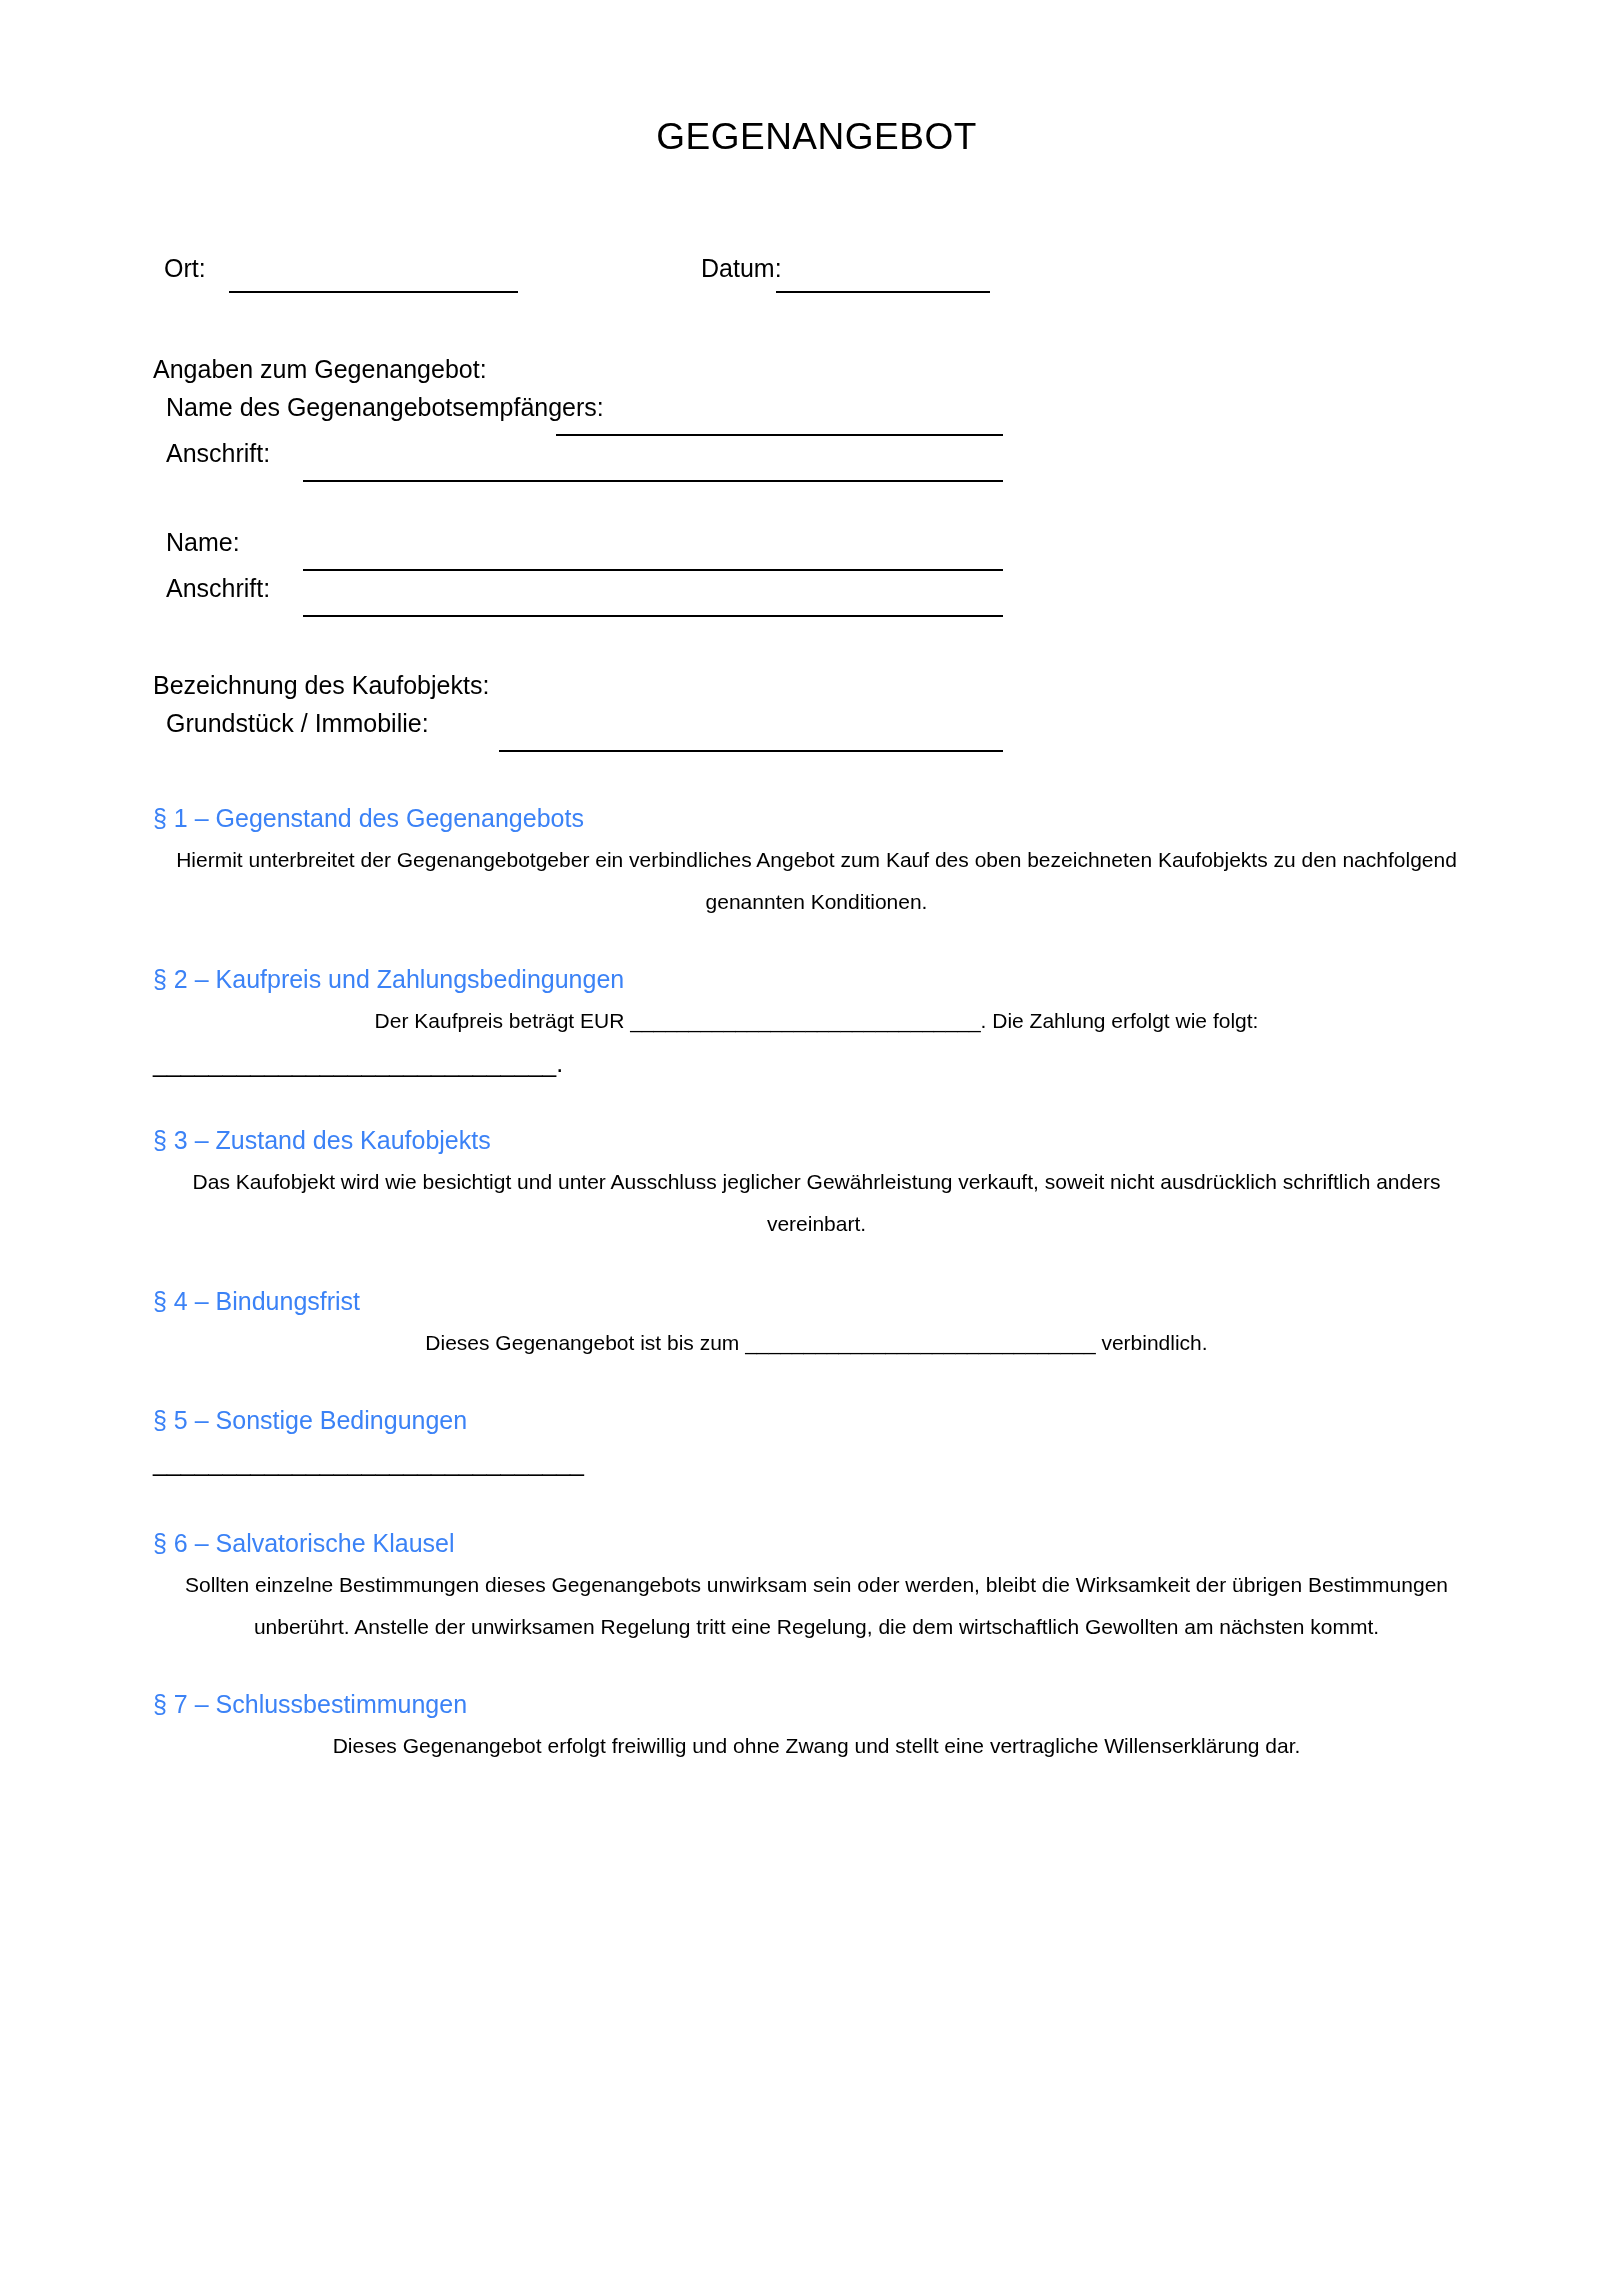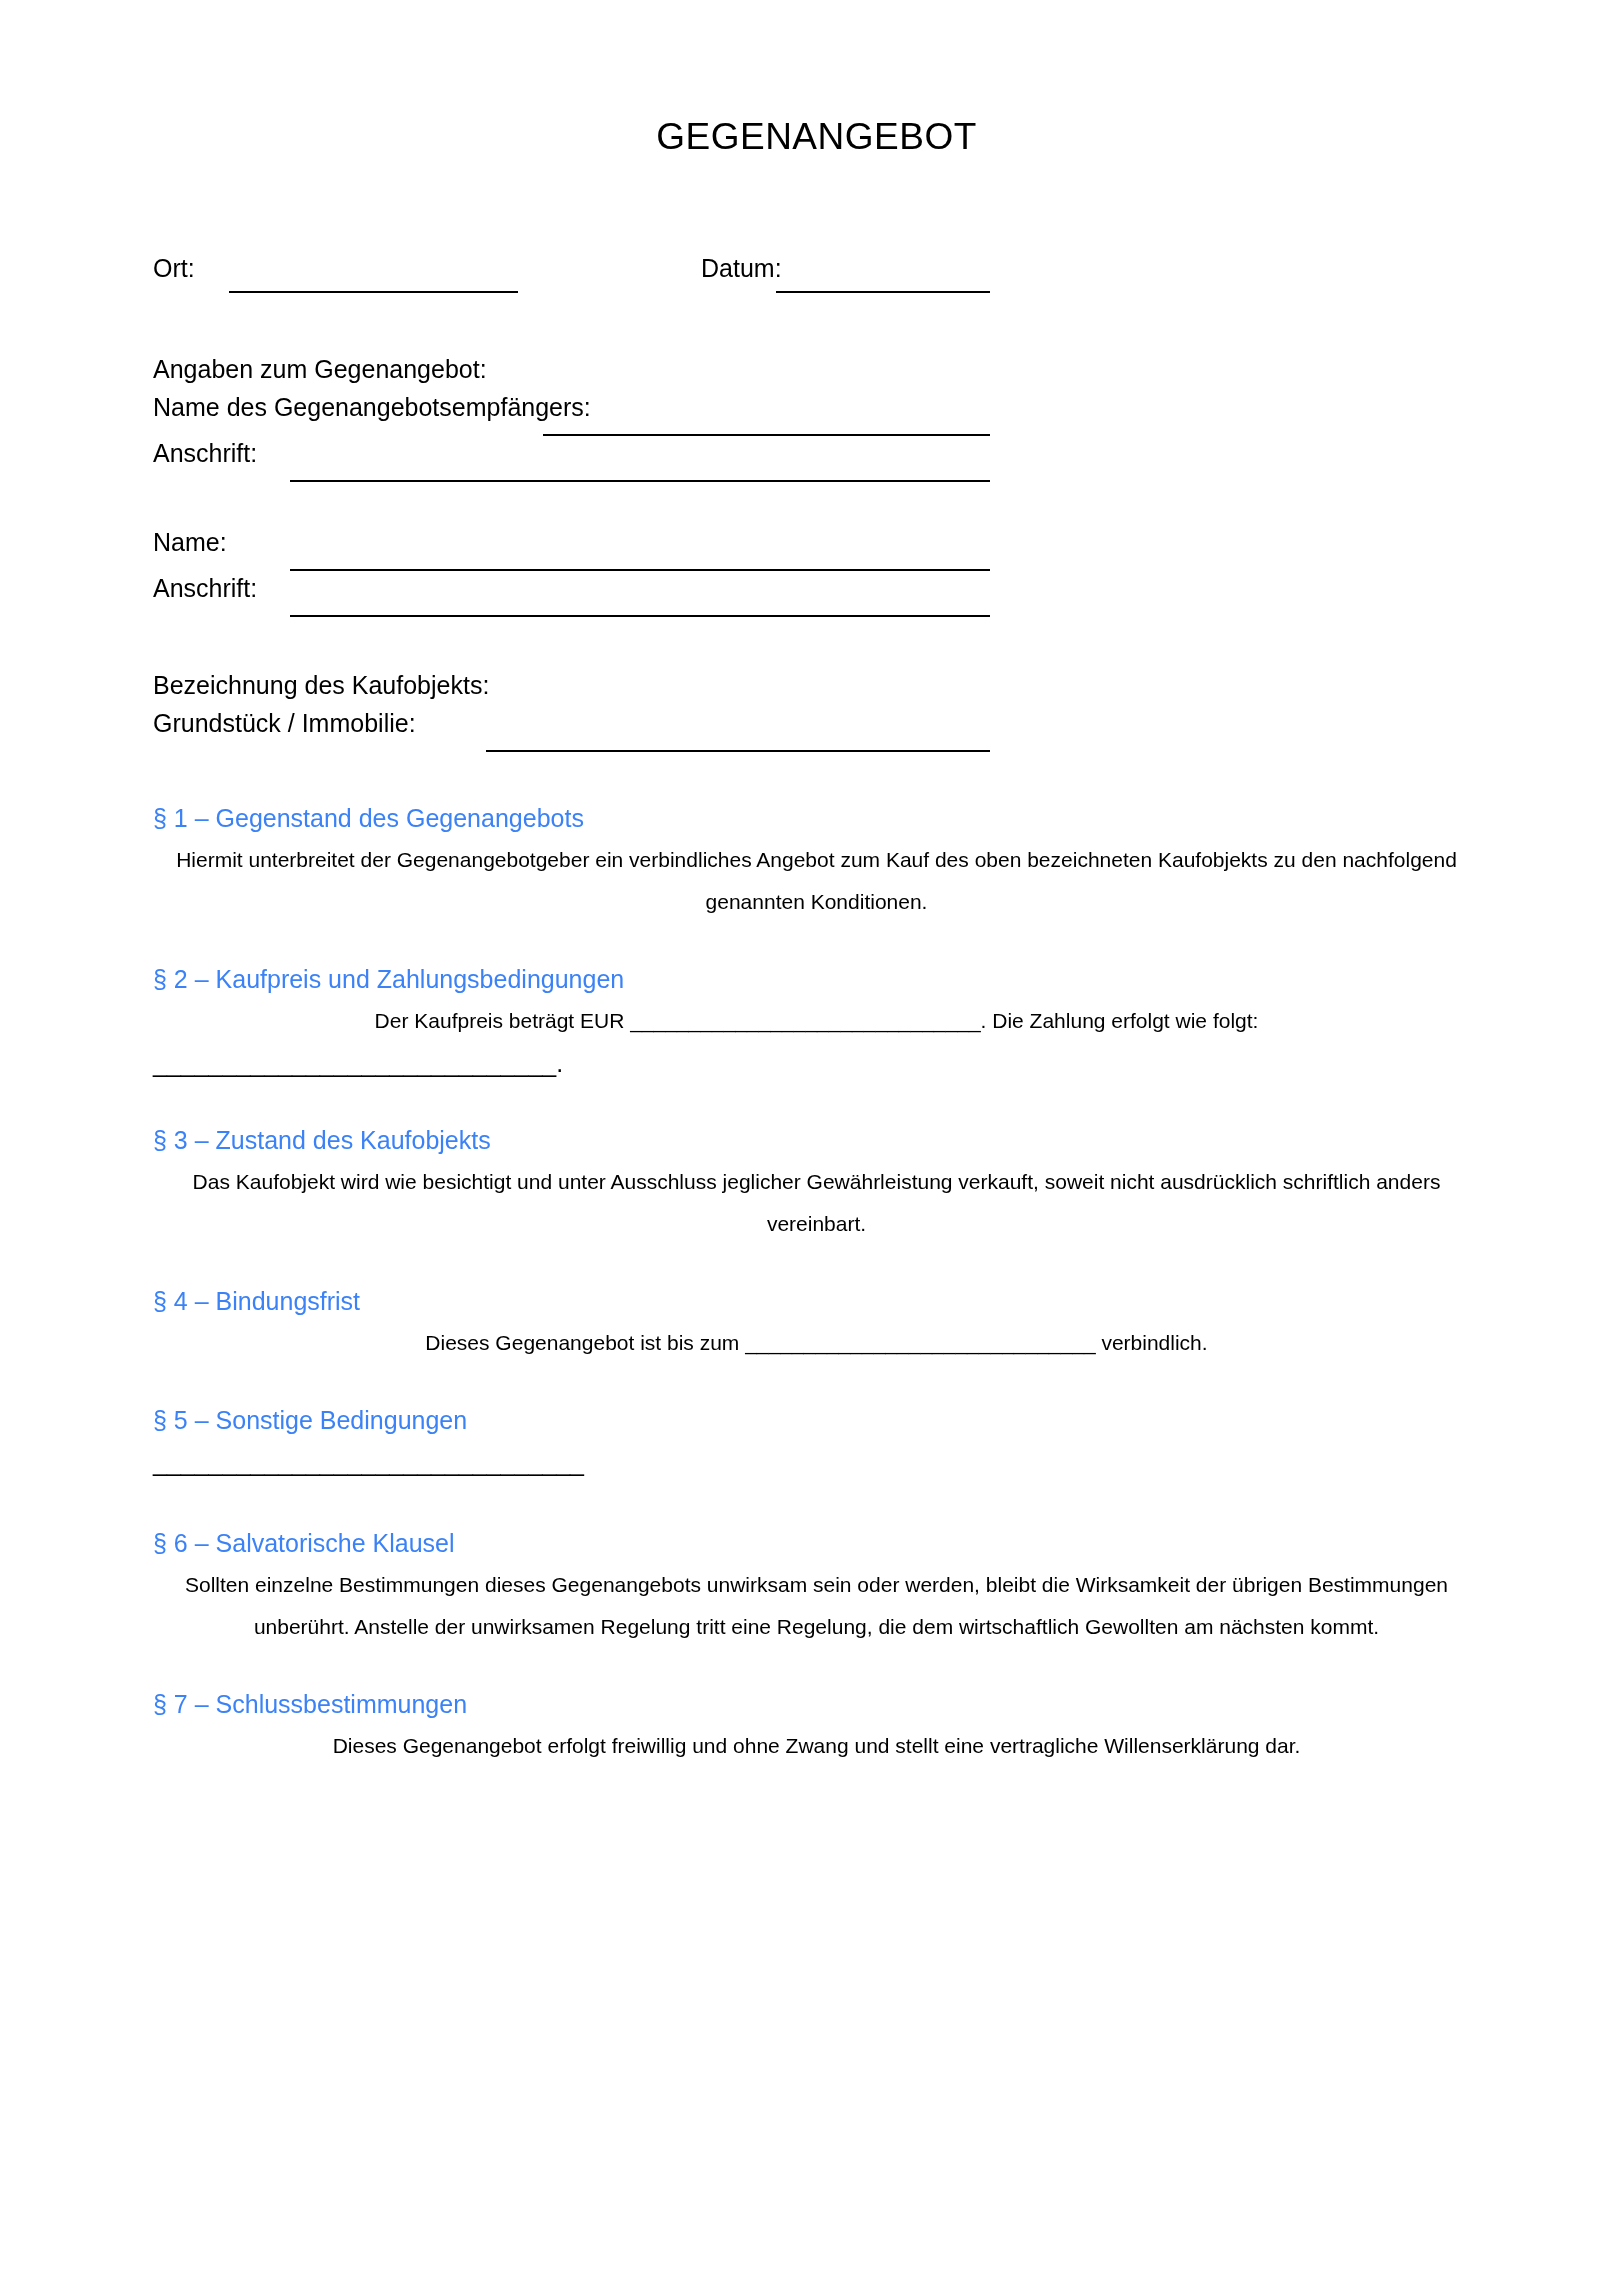--- a/index.html
+++ b/index.html
@@ -64,20 +64,21 @@
     height: 0;
   }
 
   
   .field-block {
     position: relative;
   }
   .field-row {
     position: relative;
     height: 46px;
+    margin-left: 13px;
   }
   .field-label {
     position: absolute;
     left: 0;
     top: 0;
     font-size: 25px;
     line-height: 30px;
     white-space: nowrap;
   }
   .field-rule {
@@ -117,21 +118,21 @@
 </style>
 </head>
 <body>
 
 <div class="page">
   <div class="content">
 
     <h1 class="doc-title">GEGENANGEBOT</h1>
 
     <div class="ort-datum-row">
-      <span class="lbl" style="left:0;">Ort:</span>
+      <span class="lbl" style="left:11px;">Ort:</span>
       <span class="rule" style="left:76px; top:37px; width:289px;"></span>
 
       <span class="lbl" style="left:548px;">Datum:</span>
       <span class="rule" style="left:623px; top:37px; width:214px;"></span>
     </div>
 
     <div class="sp-48"></div>
 
     <div class="field-block">
       <div class="group-title">Angaben zum Gegenangebot:</div>

